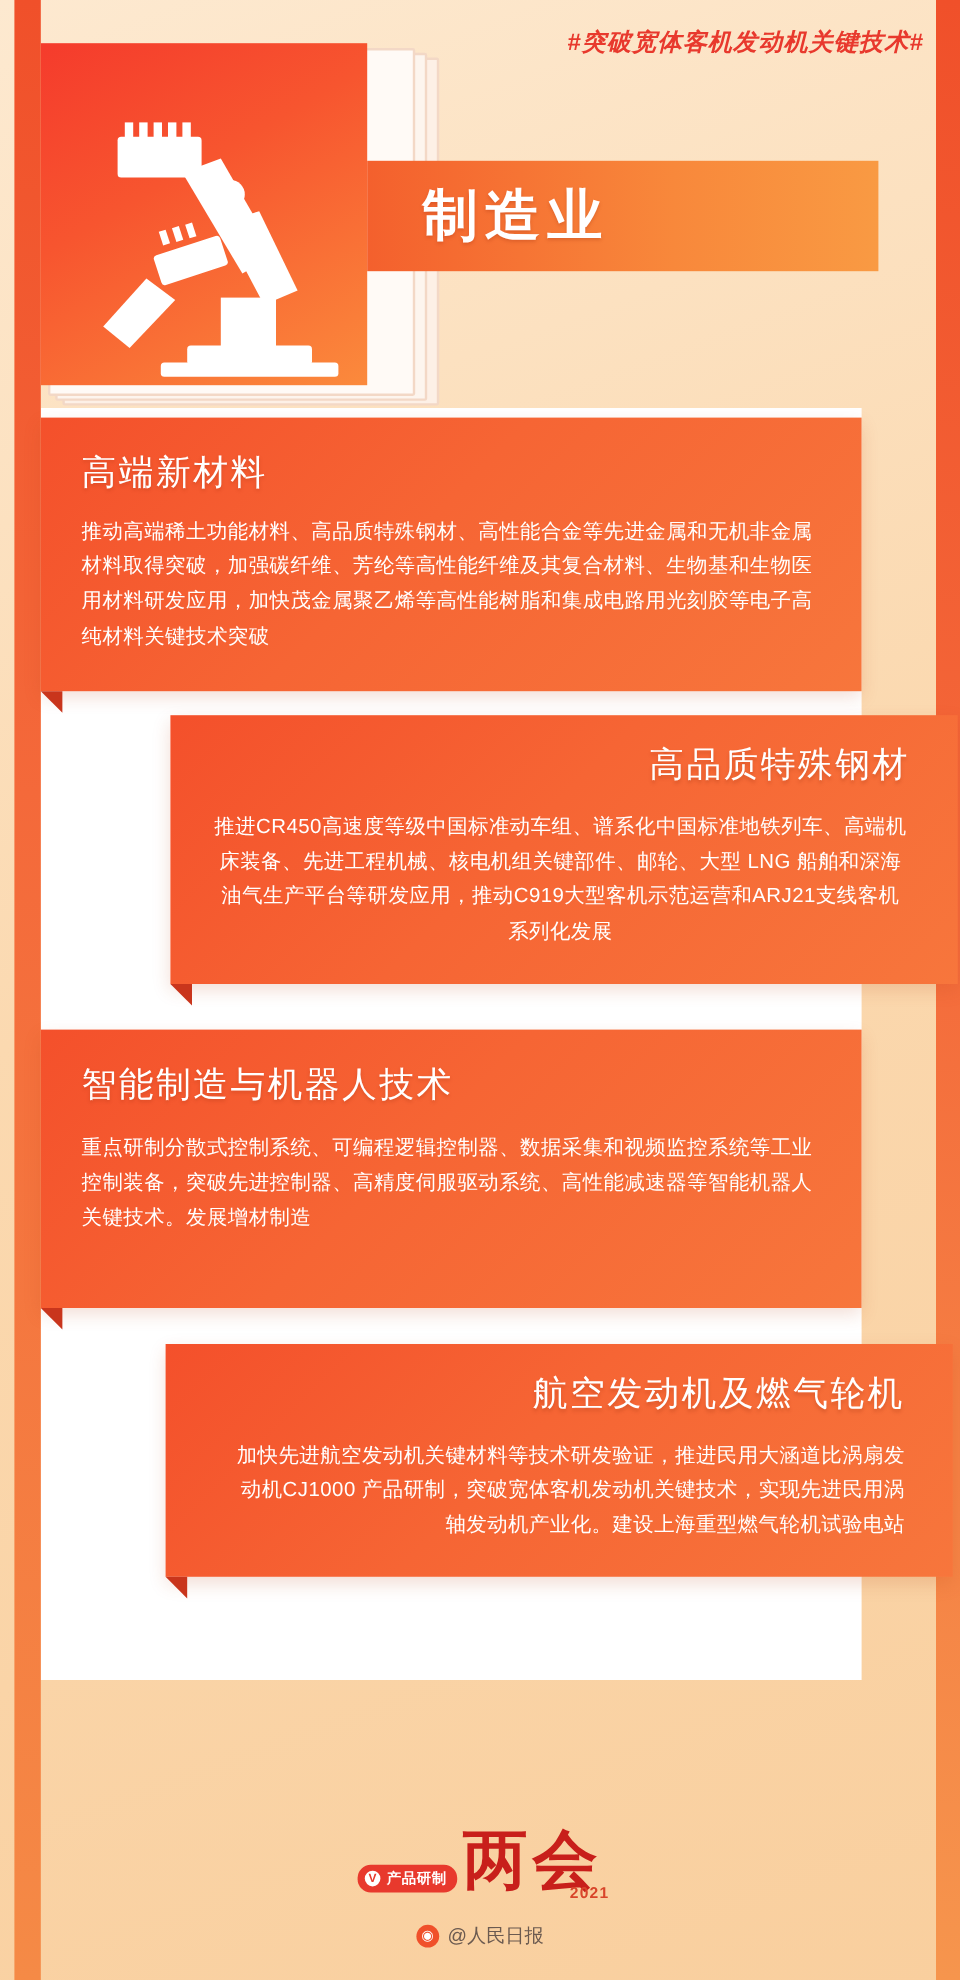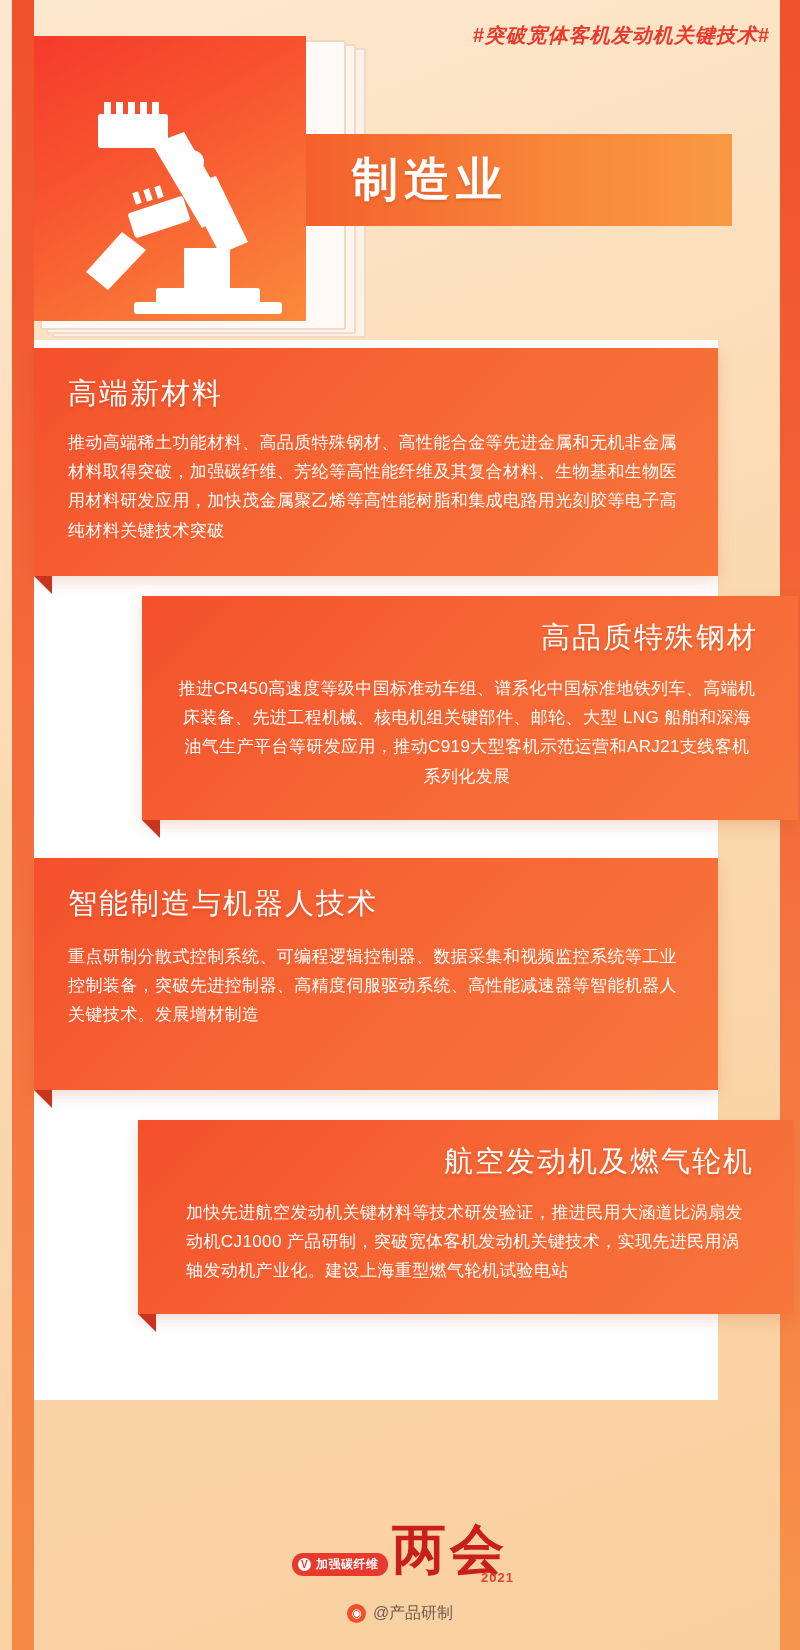--- a/index.html
+++ b/index.html
@@ -114,21 +114,21 @@
   .card-2 { left: 142px; top: 596px; width: 656px; height: 224px; padding: 22px 40px 0 34px; text-align: right; }
   .card-2 .bd { text-align: center; }
   .card-2 .fold { left: 0; bottom: -18px; border-left: 18px solid transparent; border-top: 18px solid #c9351c; }
 
   
   .card-3 { left: 34px; top: 858px; width: 684px; height: 232px; padding: 26px 34px 12px 34px; }
   .card-3 .fold { left: 0; bottom: -18px; border-left: 18px solid transparent; border-top: 18px solid #c9351c; }
 
   
   .card-4 { left: 138px; top: 1120px; width: 656px; height: 194px; padding: 22px 40px 0 48px; text-align: right; }
-  .card-4 .bd { text-align: left; }
+  .card-4 .bd { text-align: right; }
   .card-4 .fold { left: 0; bottom: -18px; border-left: 18px solid transparent; border-top: 18px solid #c9351c; }
 
   
   .sheet {
     position: absolute;
     left: 34px; top: 340px; width: 684px; height: 1060px;
     background: #fff;
     z-index: -1;
   }
 
@@ -259,23 +259,23 @@
 
 <div class="card card-4">
   <div class="hd">航空发动机及燃气轮机</div>
   <div class="bd" style="margin-top:16px">加快先进航空发动机关键材料等技术研发验证，推进民用大涵道比涡扇发动机CJ1000 产品研制，突破宽体客机发动机关键技术，实现先进民用涡轴发动机产业化。建设上海重型燃气轮机试验电站</div>
   <span class="fold"></span>
 </div>
 
 <div class="footer">
   <div class="badge">
     <span class="wb">V</span>
-    <span>加强碳纤维</span>
+    <span>产品研制</span>
   </div>
   <div class="lianghui">
     <span>两会</span>
     <span class="year">2021</span>
   </div>
   <div class="weibo-line">
     <span class="weibo-eye">◉</span>
-    <span>@产品研制</span>
+    <span>@人民日报</span>
   </div>
 </div>
 
 </body></html>

